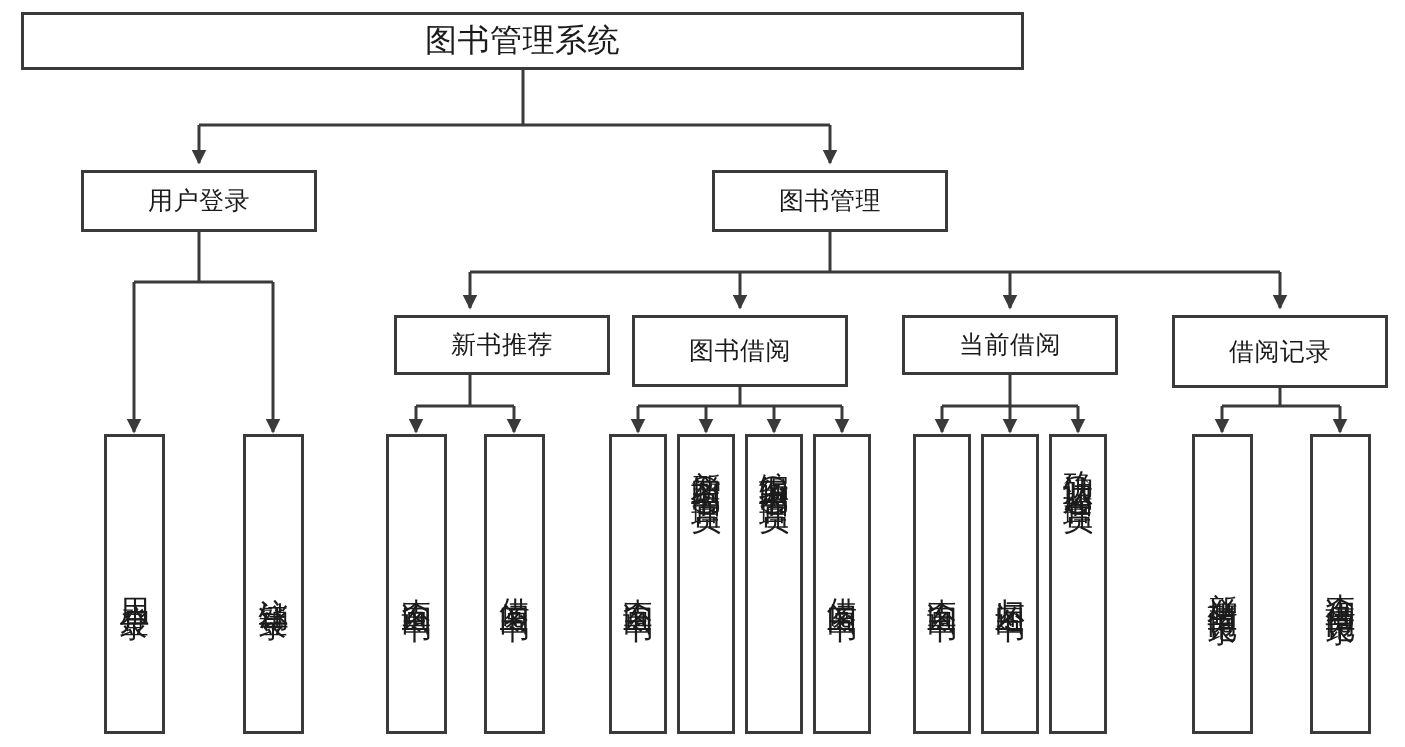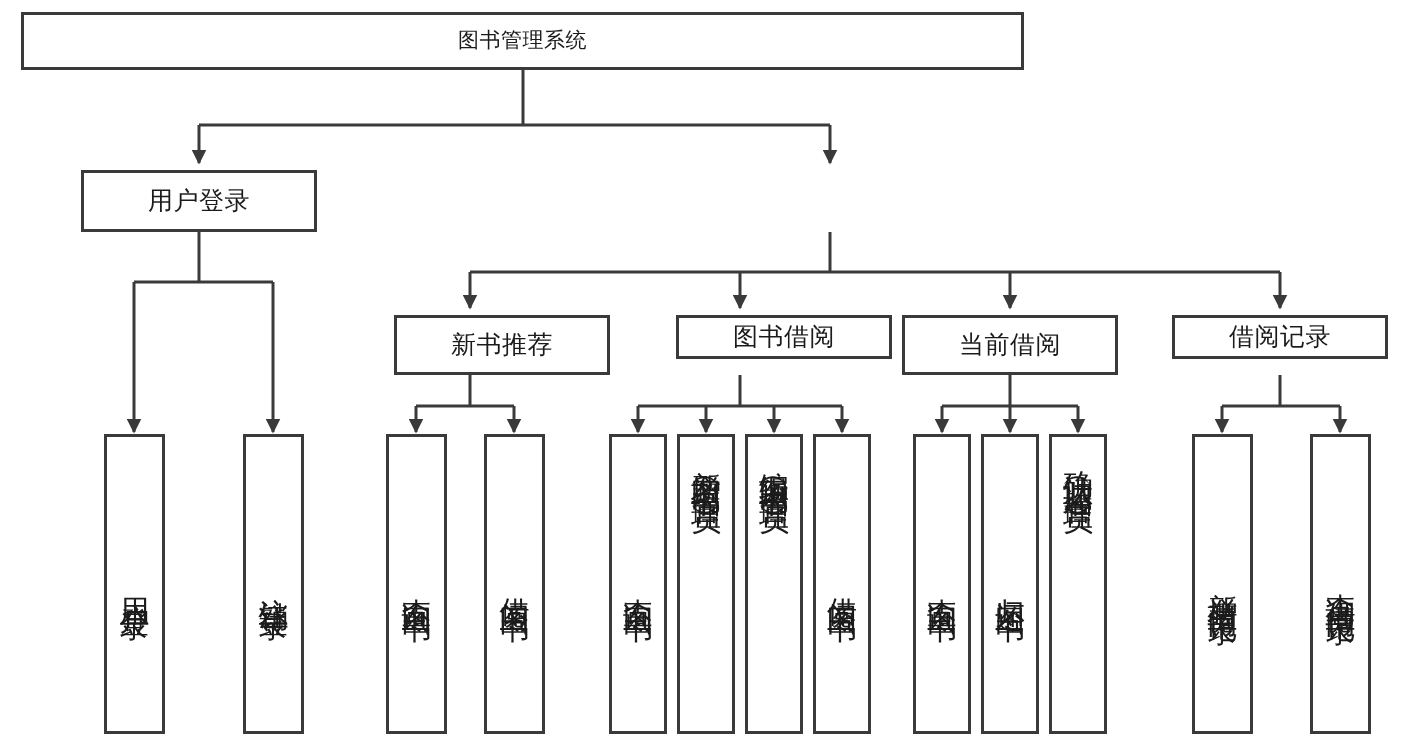--- a/index.html
+++ b/index.html
@@ -39,21 +39,21 @@
     display: block;
     text-align: center;
     letter-spacing: 0.5px;
     line-height: 1.12;
     white-space: nowrap;
   }
   .node.horiz .label {
     font-size: 25px;
   }
   .node.root .label {
-    font-size: 21px;
+    font-size: 32px;
   }
   .node.vert {
     align-items: flex-start;
     padding-top: 10px;
   }
   .node.vert .label {
     writing-mode: vertical-rl;
     text-orientation: upright;
     font-size: 30px;
     letter-spacing: 5px;
@@ -129,31 +129,34 @@
     </g>
   </svg>
 
   <div class="node root" style="left:21px; top:12px; width:1003px; height:58px;">
     <span class="label">图书管理系统</span>
   </div>
 
   <div class="node horiz" style="left:81px; top:170px; width:236px; height:62px;">
     <span class="label">用户登录</span>
   </div>
+  <div class="node horiz" style="left:712px; top:170px; width:236px; height:62px;">
+    <span class="label">图书管理</span>
+  </div>
 
   <div class="node horiz" style="left:362px; top:315px; width:216px; height:60px;margin-left:32px;">
     <span class="label">新书推荐</span>
   </div>
-  <div class="node horiz" style="left:632px; top:315px; width:216px; height:44px;margin-left:44px;">
+  <div class="node horiz" style="left:632px; top:315px; width:216px; height:72px;">
     <span class="label">图书借阅</span>
   </div>
   <div class="node horiz" style="left:902px; top:315px; width:216px; height:60px;">
     <span class="label">当前借阅</span>
   </div>
-  <div class="node horiz" style="left:1172px; top:315px; width:216px; height:44px;">
+  <div class="node horiz" style="left:1172px; top:315px; width:216px; height:73px;">
     <span class="label">借阅记录</span>
   </div>
 
   <div class="node vert mid" style="left:104px; top:434px; width:61px; height:300px;">
     <span class="label">用户登录</span>
   </div>
   <div class="node vert mid" style="left:243px; top:434px; width:61px; height:300px;">
     <span class="label">注销登录</span>
   </div>
 

